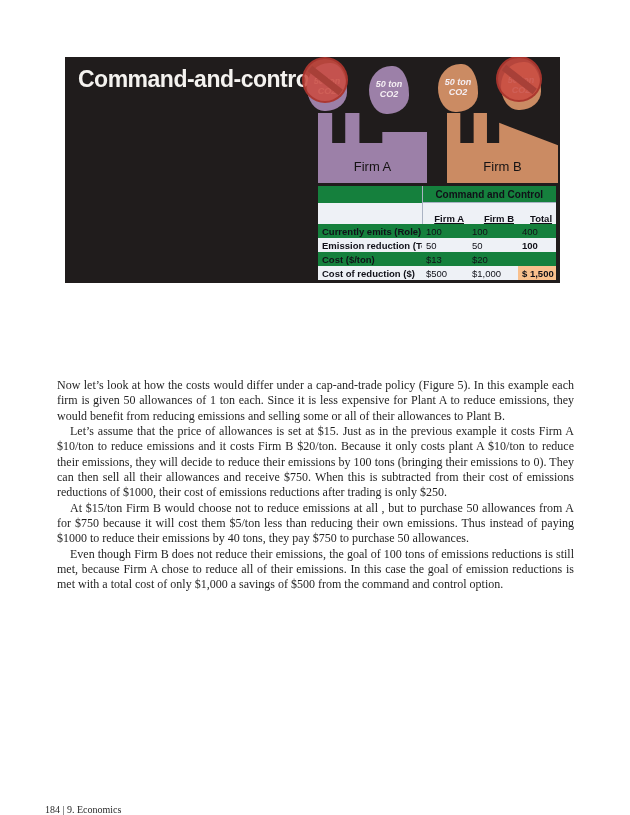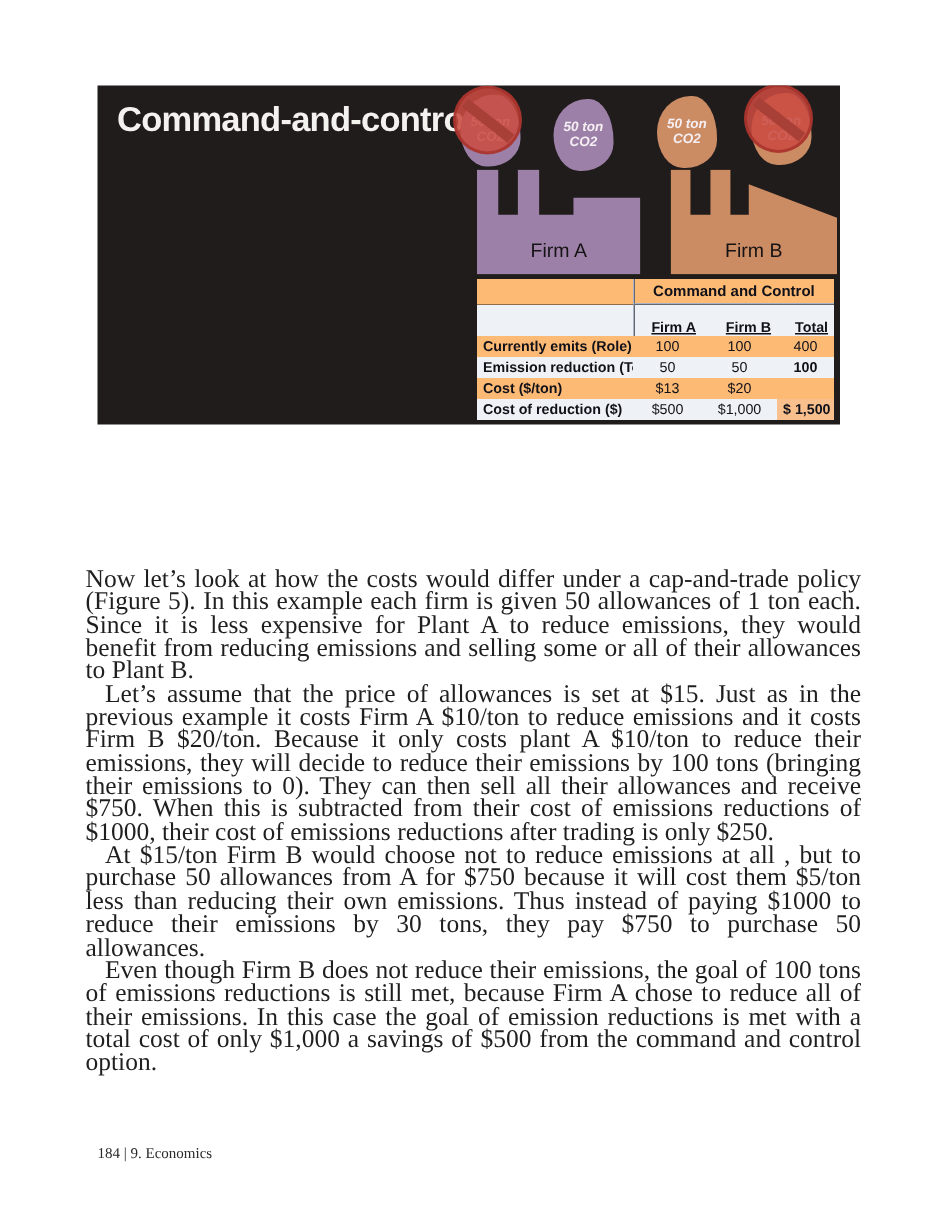--- a/index.html
+++ b/index.html
@@ -110,34 +110,34 @@
     position: absolute;
     left: 253px; top: 129px;
     width: 238px;
     border-collapse: collapse;
     font-family: "Liberation Sans", sans-serif;
     font-size: 9.5px;
     color: #101018;
     table-layout: fixed;
   }
   .cc-table td, .cc-table th { padding: 0 4px; overflow: hidden; white-space: nowrap; }
-  .cc-table .r-dark  { background: #fdba74; }
+  .cc-table .r-dark  { background: #15803d; }
   .cc-table .r-light { background: #eef1f6; }
   .cc-table .cc-head {
     text-align: center; font-weight: bold; font-size: 10px;
     height: 16px; border-bottom: 1px solid #a8b2c4;
   }
   .cc-table .lbl-sep { border-right: 1px solid #aab3c3; }
   .cc-table .col-h {
     text-align: right; font-weight: bold;
     text-decoration: underline;
     vertical-align: bottom; height: 21px;
   }
   .cc-table .row-label { text-align: left; font-weight: bold; height: 14px; }
-  .cc-table .num { text-align: center; }
+  .cc-table .num { text-align: left; }
   .cc-table .bold { font-weight: bold; }
   .cc-table .hl { background: #f9c08d; font-weight: bold; }
 
   
   .caption {
     position: absolute;
     left: 67px; top: 288px;
     width: 494px;
     font-family: "Liberation Serif", serif;
     font-style: italic;
@@ -145,36 +145,35 @@
     line-height: 13.5px;
     color: #2e2e2e;
   }
 
   
   .body-text {
     position: absolute;
     left: 57px; top: 378px;
     width: 517px;
     font-family: "Liberation Serif", serif;
-    font-size: 17px;
+    font-size: 12px;
     line-height: 15.35px;
     color: #1f1f1f;
     text-align: justify;
   }
   .body-text p { margin: 0; }
   .body-text p.indent { text-indent: 13px; }
 
   
   .footer {
     position: absolute;
-    left: 45px; top: 764px;
+    left: 45px; top: 804px;
     font-family: "Liberation Serif", serif;
     font-size: 10px;
     color: #2a2a2a;
-    margin-left: 20px;
   }
 </style>
 </head>
 <body>
 
 <div class="page">
 
   <div class="figure">
     <div class="fig-title">Command-and-control</div>
 
@@ -252,19 +251,19 @@
         <td class="num hl">$ 1,500</td>
       </tr>
     </tbody>
       </table>
   </div>
 
 
   <div class="body-text">
     <p>Now let’s look at how the costs would differ under a cap-and-trade policy (Figure 5). In this example each firm is given 50 allowances of 1 ton each. Since it is less expensive for Plant A to reduce emissions, they would benefit from reducing emissions and selling some or all of their allowances to Plant B.</p>
     <p class="indent">Let’s assume that the price of allowances is set at $15. Just as in the previous example it costs Firm A $10/ton to reduce emissions and it costs Firm B $20/ton. Because it only costs plant A $10/ton to reduce their emissions, they will decide to reduce their emissions by 100 tons (bringing their emissions to 0). They can then sell all their allowances and receive $750. When this is subtracted from their cost of emissions reductions of $1000, their cost of emissions reductions after trading is only $250.</p>
-    <p class="indent">At $15/ton Firm B would choose not to reduce emissions at all , but to purchase 50 allowances from A for $750 because it will cost them $5/ton less than reducing their own emissions. Thus instead of paying $1000 to reduce their emissions by 30 tons, they pay $750 to purchase 50 allowances.</p>
+    <p class="indent">At $15/ton Firm B would choose not to reduce emissions at all , but to purchase 50 allowances from A for $750 because it will cost them $5/ton less than reducing their own emissions. Thus instead of paying $1000 to reduce their emissions by 40 tons, they pay $750 to purchase 50 allowances.</p>
     <p class="indent">Even though Firm B does not reduce their emissions, the goal of 100 tons of emissions reductions is still met, because Firm A chose to reduce all of their emissions. In this case the goal of emission reductions is met with a total cost of only $1,000 a savings of $500 from the command and control option.</p>
   </div>
 
   <div class="footer">184  |  9. Economics</div>
 
 </div>
 
 </body></html>

